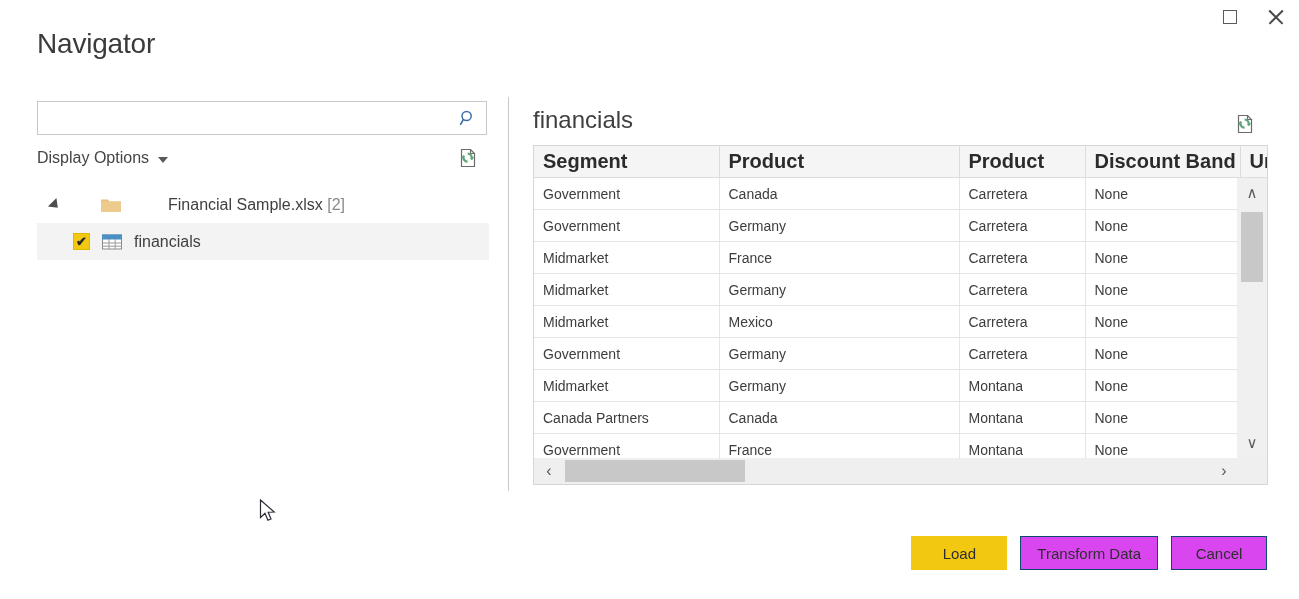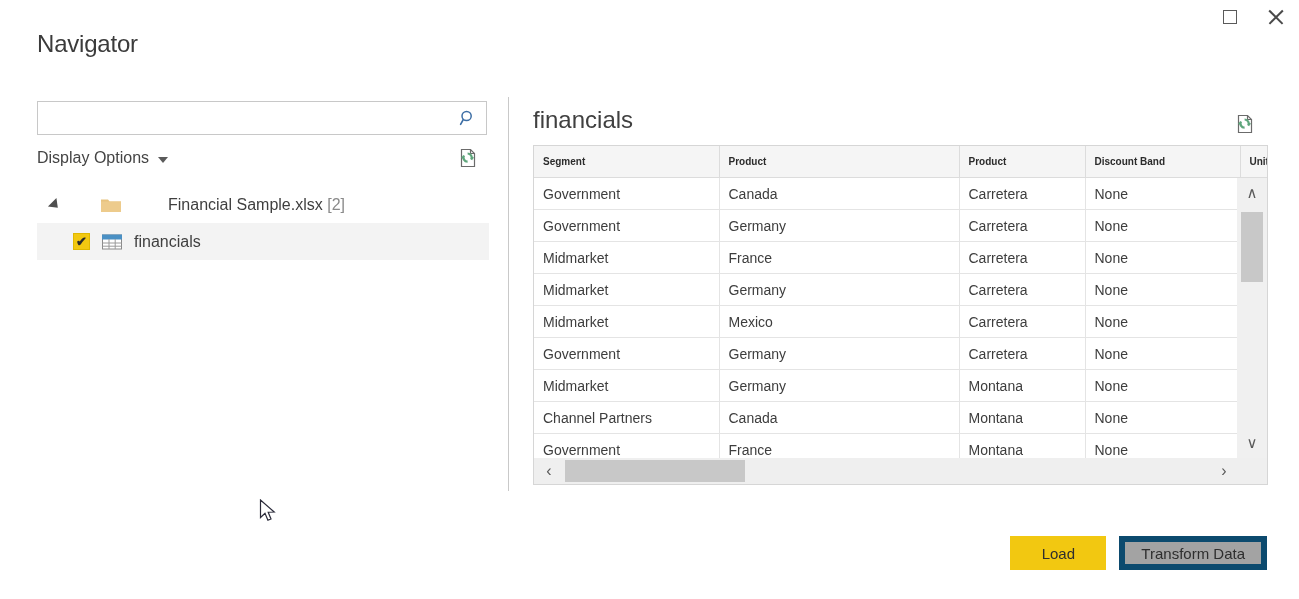--- a/index.html
+++ b/index.html
@@ -58,21 +58,21 @@
     transform-origin: center;
   }
   .close-glyph::before { transform: translate(-50%,-50%) rotate(45deg); }
   .close-glyph::after  { transform: translate(-50%,-50%) rotate(-45deg); }
 
   
   .dialog-title {
     position: absolute;
     left: 37px;
     top: 22px;
-    font-size: 24px;
+    font-size: 28px;
     font-weight: 300;
     color: #3b3b3b;
     letter-spacing: -0.2px;
     line-height: 44px;
   }
 
   
   .left-pane {
     position: absolute;
     left: 37px;
@@ -272,21 +272,21 @@
     background: #f5f5f5;
     text-align: left;
     font-weight: bold;
     color: #2b2b2b;
     height: 31px;
     padding: 0 0 0 9px;
     border-right: 1px solid #dcdcdc;
     border-bottom: 1px solid #dcdcdc;
     white-space: nowrap;
     overflow: hidden;
-    font-size: 10px;
+    font-size: 20px;
   }
   table.preview td {
     height: 31px;
     padding: 0 0 0 9px;
     border-right: 1px solid #e4e4e4;
     border-bottom: 1px solid #e4e4e4;
     color: #3d3d3d;
     white-space: nowrap;
     overflow: hidden;
   }
@@ -378,22 +378,22 @@
     gap: 13px;
     justify-content: space-between;
   }
   .btn {
     height: 34px;
     min-width: 96px;
     padding: 0 16px;
     font-family: "Liberation Sans", sans-serif;
     font-size: 15px;
     color: #2e2e2e;
-    background: #a3a3a3;
-    border: 6px solid #0c4a6e;
+    background: #d946ef;
+    border: 1px solid #0c4a6e;
     box-sizing: border-box;
     cursor: default;
     display: flex;
     align-items: center;
     justify-content: center;
   }
   .btn.primary {
     background: #f2c811;
     border: 1px solid #f2c811;
     min-width: 96px;
@@ -575,21 +575,21 @@
           <td></td>
         </tr>
         <tr class="row-odd">
           <td>Midmarket</td>
           <td>Germany</td>
           <td>Montana</td>
           <td>None</td>
           <td></td>
         </tr>
         <tr class="row-even">
-          <td>Channel Partners</td>
+          <td>Canada Partners</td>
           <td>Canada</td>
           <td>Montana</td>
           <td>None</td>
           <td></td>
         </tr>
         <tr class="row-odd">
           <td>Government</td>
           <td>France</td>
           <td>Montana</td>
           <td>None</td>
@@ -610,19 +610,20 @@
       <div class="harrow left">‹</div>
       <div class="hthumb"></div>
       <div class="harrow right">›</div>
     </div>
   </div>
 </div>
 
 <div class="footer">
   <button class="btn primary">Load</button>
   <button class="btn">Transform Data</button>
+  <button class="btn">Cancel</button>
 </div>
 
 <div class="mouse-cursor" style="left: 259px; top: 499px;">
   <svg width="20" height="26" viewBox="0 0 20 26" aria-hidden="true">
     <path d="M1.5 1 L1.5 18.5 L6.0 14.3 L8.9 21.2 L12.0 19.9 L9.2 13.2 L15.2 13.0 Z" fill="#ffffff" stroke="#2b2b3a" stroke-width="1.2" stroke-linejoin="miter"></path>
   </svg>
 </div>
 
 </body></html>

